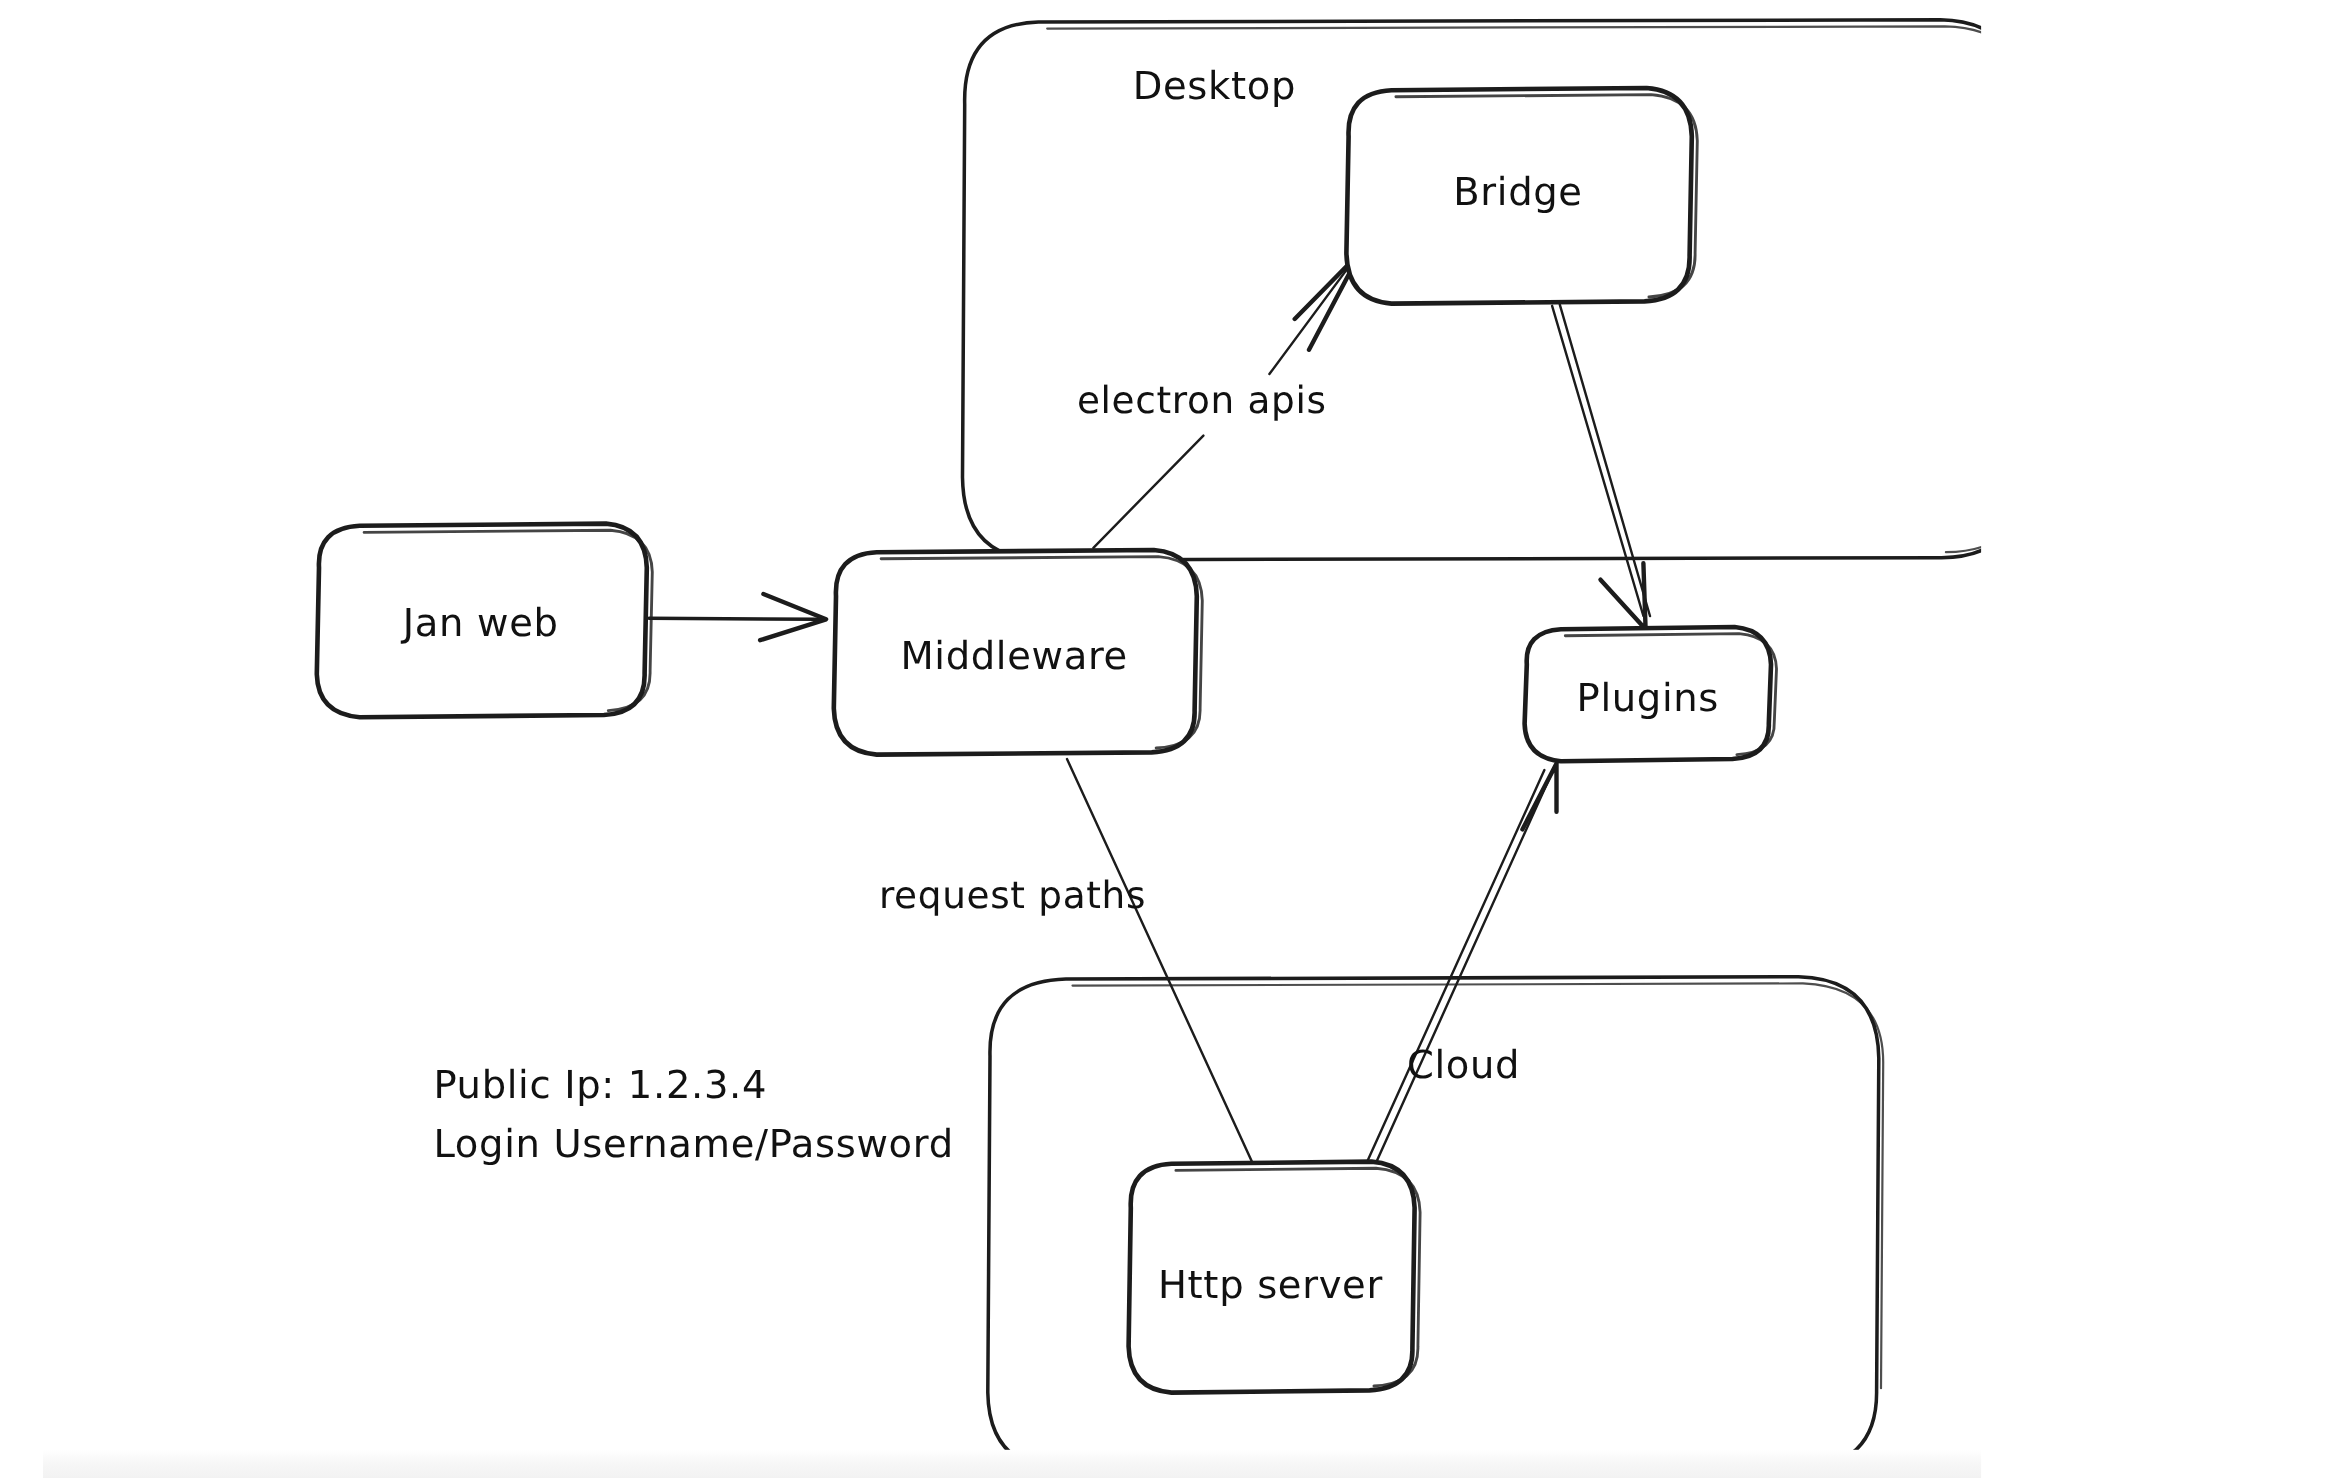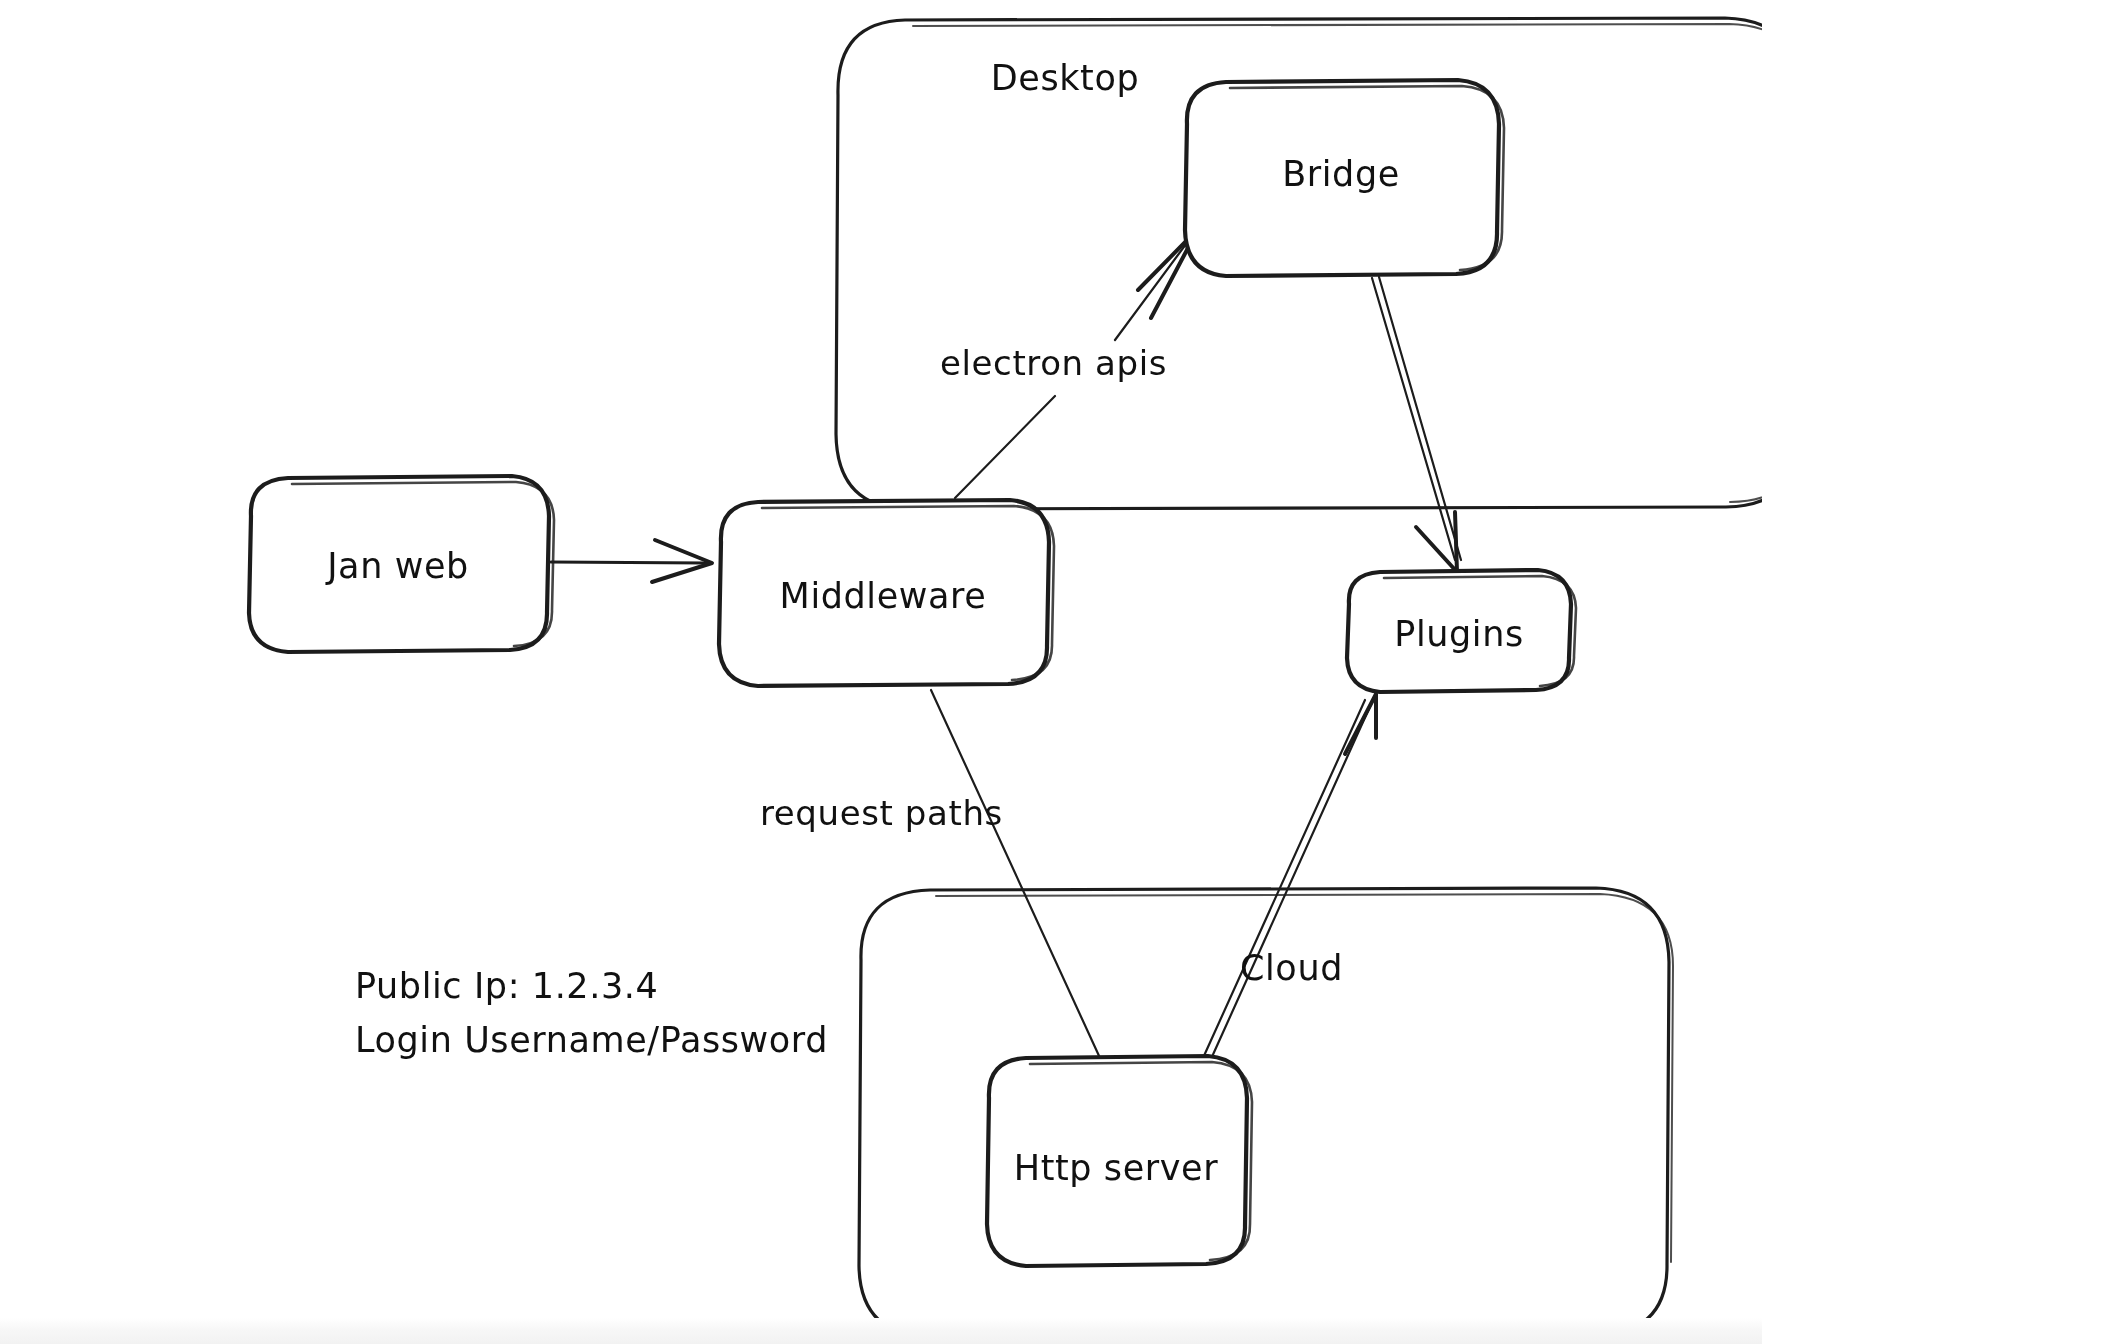--- a/index.html
+++ b/index.html
@@ -8,20 +8,21 @@
     padding: 0;
     background: #ffffff;
   }
   #stage {
     position: relative;
     width: 1762px;
     height: 1344px;
     background: #ffffff;
     overflow: hidden;
     font-family: "DejaVu Sans", sans-serif;
+    margin-left: 39px;
   }
   #bottom-fade {
     position: absolute;
     left: 0;
     bottom: 0;
     width: 2124px;
     height: 26px;
     background: linear-gradient(to bottom, #ffffff 0%, #f7f7f7 45%, #f2f2f2 100%);
     pointer-events: none;
   }

